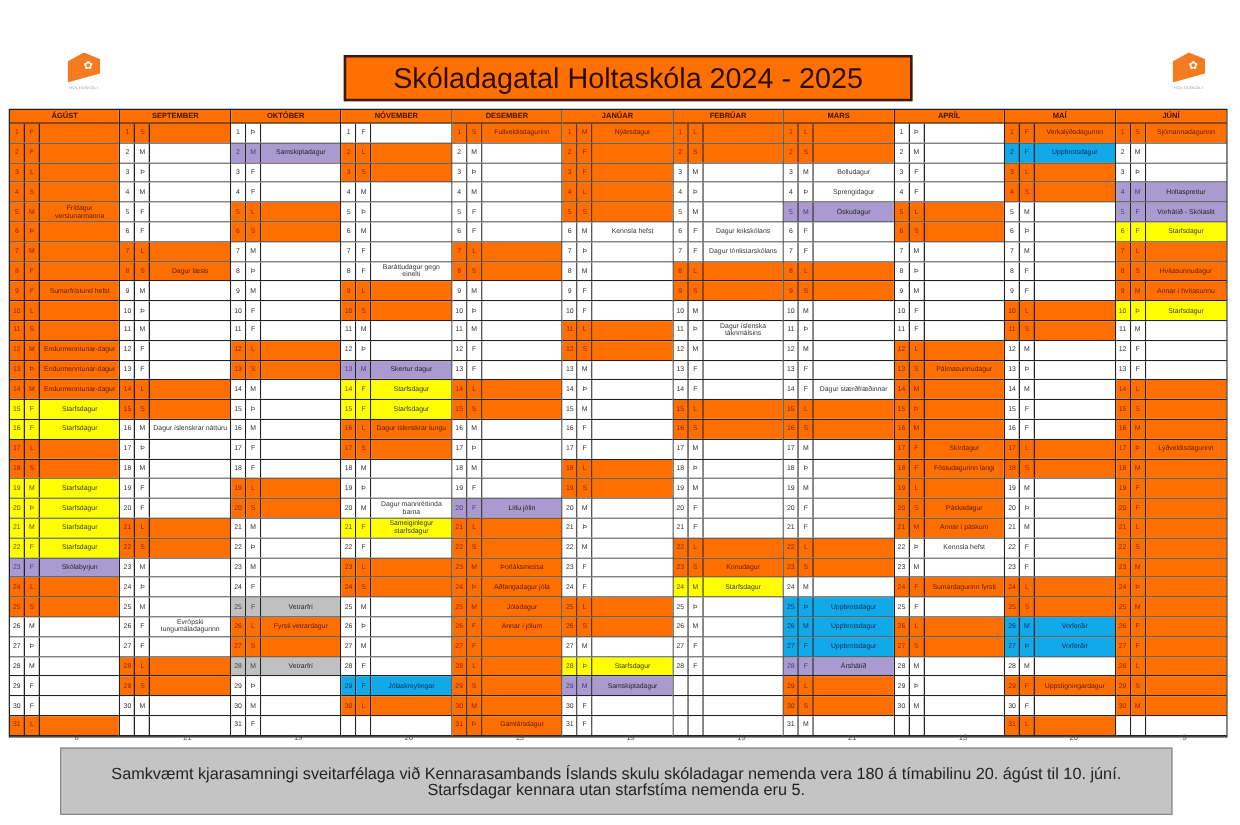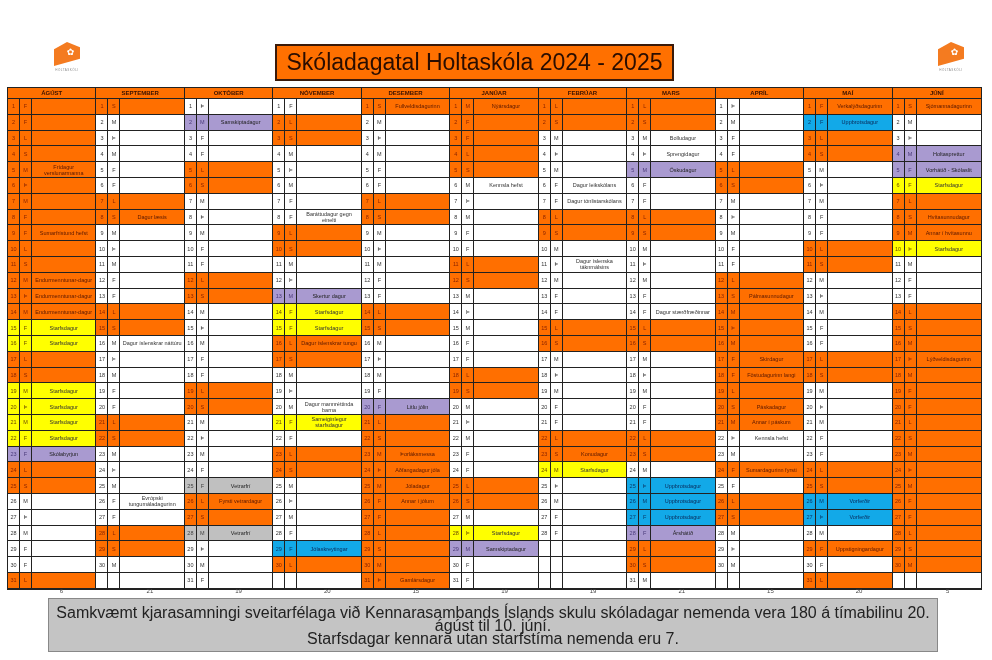--- a/index.html
+++ b/index.html
@@ -17,21 +17,21 @@
     color: #ffffff; font-size: 9px; line-height: 9px; text-align: center;
   }
   .logo .caption {
     position: absolute; left: -4px; top: 27px; width: 34px; height: 3px;
     font-size: 3px; line-height: 3px; color: #888; letter-spacing: 0.5px; text-align: center;
   }
   #logo-left { left: 54px; top: 42px; }
   #logo-right { left: 938px; top: 42px; }
 
   .title-box {
-    position: absolute; left: 275px; top: 44px; width: 399px; height: 37px;
+    position: absolute; left: 275px; top: 44px; width: 455px; height: 37px;
     background: #ff7000; border: 2px solid #3a1a0a;
     display: flex; align-items: center; justify-content: center;
   }
   .title-box span { font-size: 23px; color: #2a0d00; }
 
   .cal {
     position: absolute; left: 7px; top: 87px; width: 975px;
     display: grid; grid-template-columns: repeat(11, 1fr);
     border: 1.5px solid #222;
   }
@@ -68,21 +68,21 @@
     position: absolute; left: 7px; top: 588px; width: 975px; height: 10px;
     display: grid; grid-template-columns: repeat(11, 1fr);
   }
   .totals span { font-size: 6px; color: #444; text-align: center; padding-left: 20px; }
 
   .footer {
     position: absolute; left: 48px; top: 598px; width: 890px; height: 54px;
     background: #c4c4c4; border: 1px solid #888;
     display: flex; flex-direction: column; align-items: center; justify-content: center;
   }
-  .footer p { font-size: 16px; color: #222; line-height: 13px; text-align: center; }
+  .footer p { font-size: 13px; color: #222; line-height: 13px; text-align: left; }
 </style>
 </head>
 <body>
 
 <div class="logo" id="logo-left">
   <div class="house"></div>
   <div class="flower">✿</div>
   <div class="caption">HOLTASKÓLI</div>
 </div>
 
@@ -1846,14 +1846,14 @@
     <span>19</span>
     <span>19</span>
     <span>21</span>
     <span>15</span>
     <span>20</span>
     <span>5</span>
   </div>
 
 <div class="footer">
   <p>Samkvæmt kjarasamningi sveitarfélaga við Kennarasambands Íslands skulu skóladagar nemenda vera 180 á tímabilinu 20. ágúst til 10. júní.</p>
-  <p>Starfsdagar kennara utan starfstíma nemenda eru 7.</p>
+  <p>Starfsdagar kennara utan starfstíma nemenda eru 5.</p>
 </div>
 
 </body></html>

